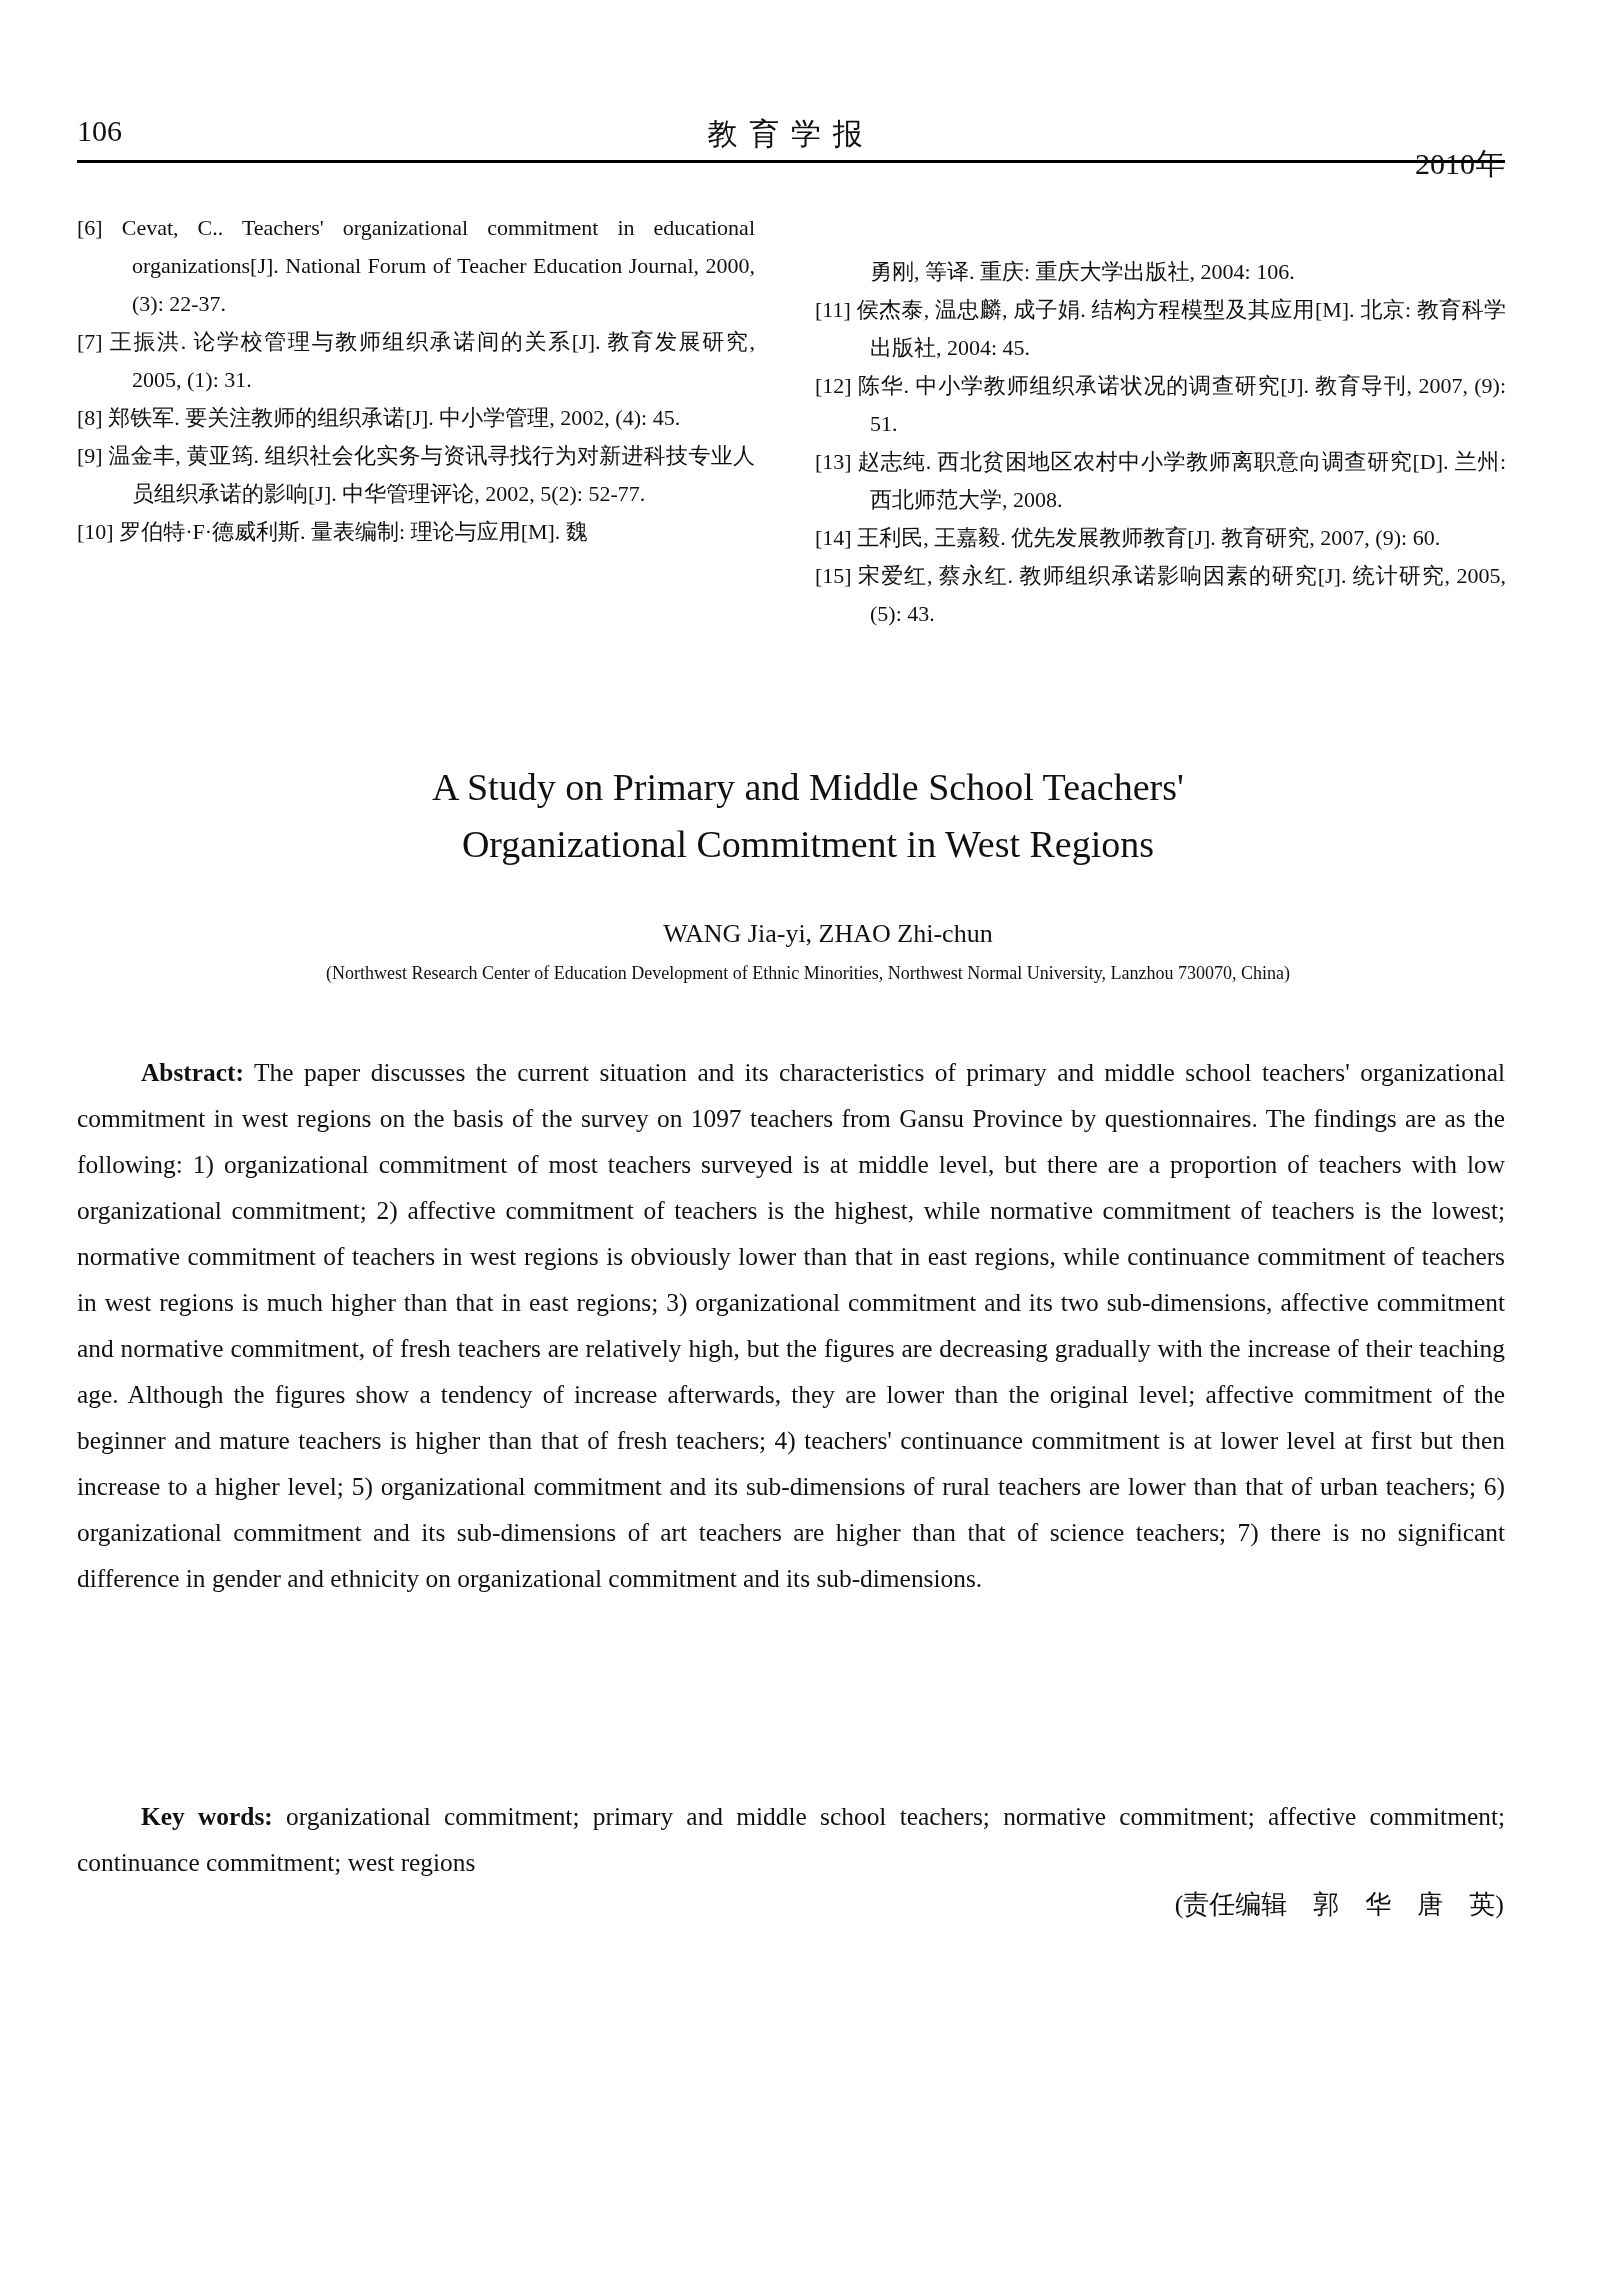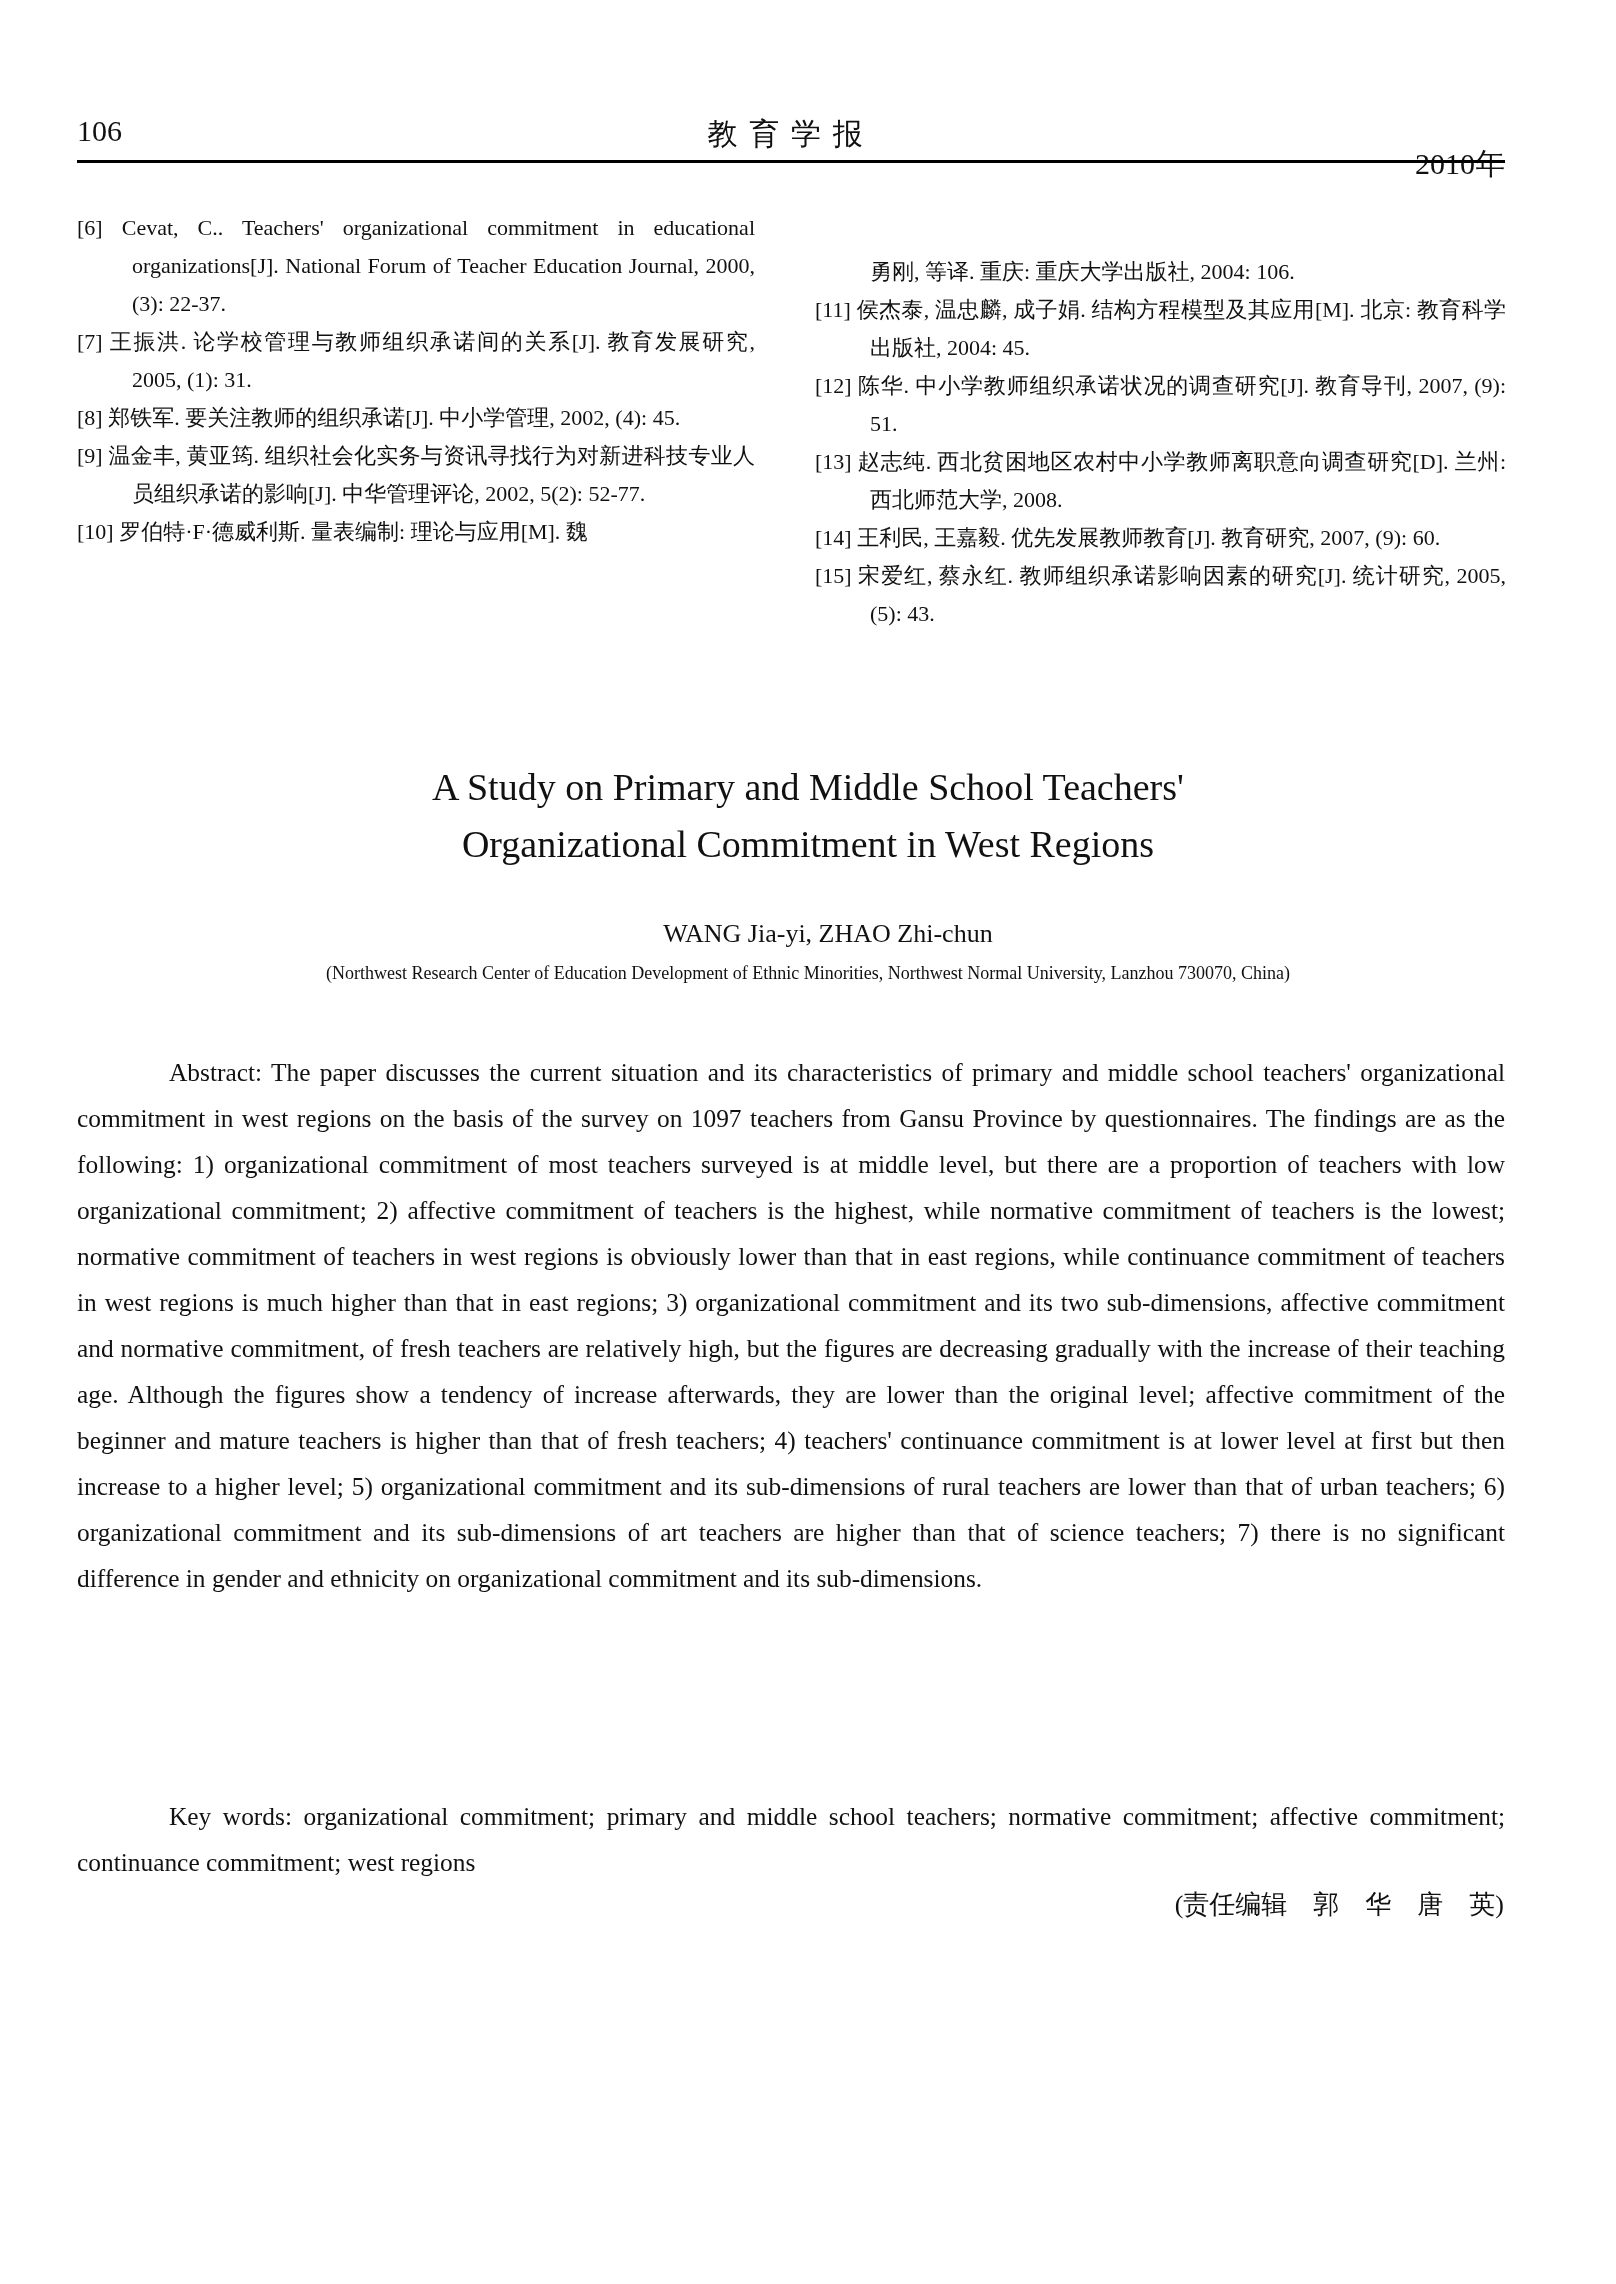--- a/index.html
+++ b/index.html
@@ -30,21 +30,21 @@
   .authors {
     position: absolute; left: 0; width: 1616px; top: 919px; text-align: center; font-size: 26px; margin-left: 20px;
   }
   .affil {
     position: absolute; left: 0; width: 1616px; top: 963px; text-align: center; font-size: 18px;
   }
   .abstract {
     position: absolute; left: 77px; top: 1049px; width: 1428px; font-size: 25.4px; line-height: 46px;
     text-align: justify; text-indent: 64px; margin: 0;
   }
-  .abstract b, .keywords b { font-weight: normal; margin-left: 28px; }
+  .abstract b, .keywords b { font-weight: bold; }
   .keywords {
     position: absolute; left: 77px; top: 1793px; width: 1428px; font-size: 25.4px; line-height: 46px;
     text-align: justify; text-indent: 64px; margin: 0;
   }
   .editor {
     position: absolute; right: 112px; top: 1887px; font-size: 26px; white-space: pre;
   }
 </style>
 </head>
 <body>

